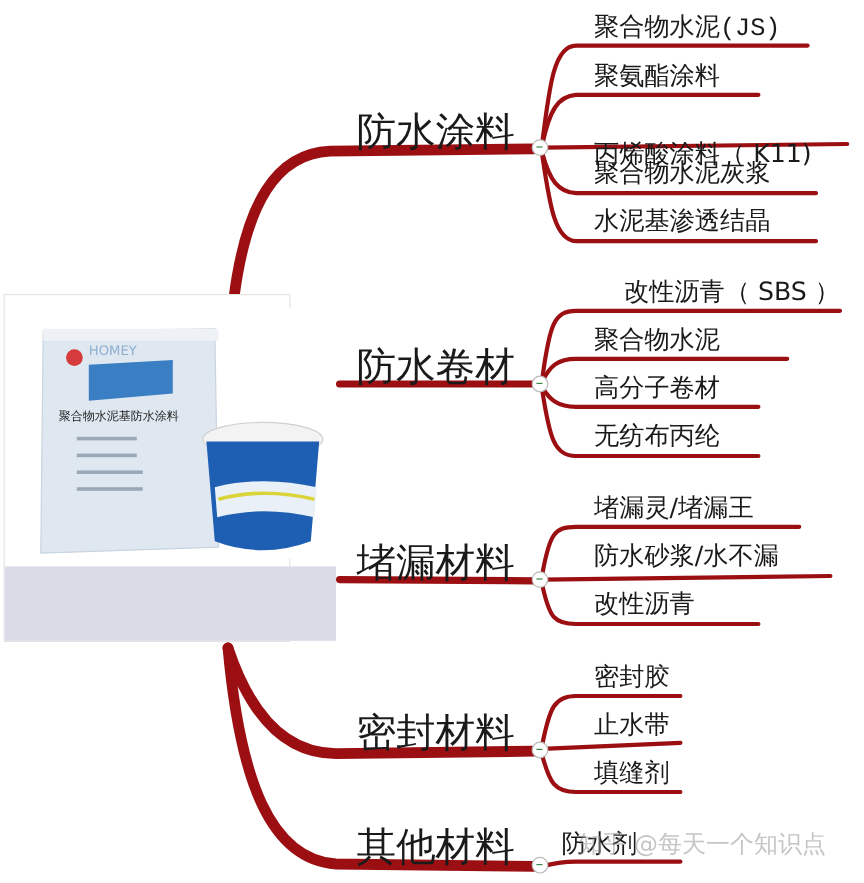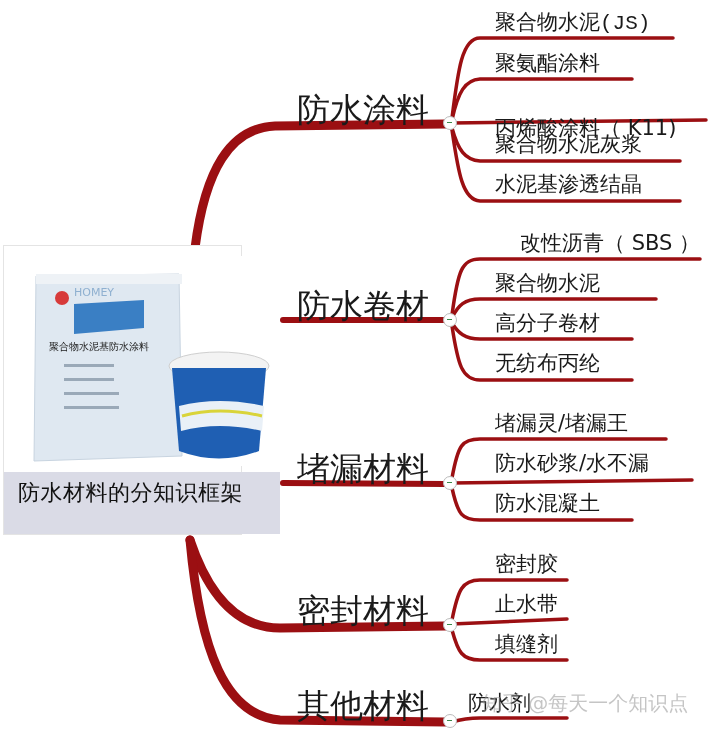--- a/index.html
+++ b/index.html
@@ -69,21 +69,20 @@
         <rect x="50" y="136" width="55" height="3"></rect>
         <rect x="50" y="150" width="55" height="3"></rect>
       </g>
 
     <ellipse cx="205" cy="110" rx="50" ry="14" fill="#f3f3f3" stroke="#cfcfcf"></ellipse>
     <path d="M158 112 L165 195 Q205 210 245 195 L252 112 Z" fill="#1f5fb3"></path>
     <path d="M165 150 Q205 140 250 150 L248 175 Q205 165 167 175 Z" fill="#e9f0f7"></path>
     <path d="M168 160 Q205 150 248 160" stroke="#d9d43a" stroke-width="3" fill="none"></path>
   </svg>
   <div class="caption-bar"></div>
-  <div class="caption">防水材料的分知识框架</div>
 </div>
 
 <div class="branch" style="left:297px; top:88px;">防水涂料</div>
 <div class="branch" style="left:297px; top:284px;">防水卷材</div>
 <div class="branch" style="left:297px; top:447px;">堵漏材料</div>
 <div class="branch" style="left:297px; top:589px;">密封材料</div>
 <div class="branch" style="left:297px; top:684px;">其他材料</div>
 
 <div class="toggle" style="left:443px; top:116px;"></div>
 <div class="toggle" style="left:443px; top:313px;"></div>
@@ -97,21 +96,21 @@
 <div class="leaf" style="left:495px; top:130px;">聚合物水泥灰浆</div>
 <div class="leaf" style="left:495px; top:170px;">水泥基渗透结晶</div>
 
 <div class="leaf" style="left:520px; top:229px;text-align:center;">改性沥青（ SBS ）</div>
 <div class="leaf" style="left:495px; top:269px;">聚合物水泥</div>
 <div class="leaf" style="left:495px; top:309px;">高分子卷材</div>
 <div class="leaf" style="left:495px; top:349px;">无纺布丙纶</div>
 
 <div class="leaf" style="left:495px; top:409px;">堵漏灵/堵漏王</div>
 <div class="leaf" style="left:495px; top:449px;">防水砂浆/水不漏</div>
-<div class="leaf" style="left:495px; top:489px;">防水混凝土</div>
+<div class="leaf" style="left:495px; top:489px;">改性沥青</div>
 
 <div class="leaf" style="left:495px; top:550px;">密封胶</div>
 <div class="leaf" style="left:495px; top:590px;">止水带</div>
 <div class="leaf" style="left:495px; top:630px;">填缝剂</div>
 
 <div class="leaf" style="left:468px; top:689px;">防水剂</div>
 
 <div class="watermark">知乎 @每天一个知识点</div>
 
 </body></html>

